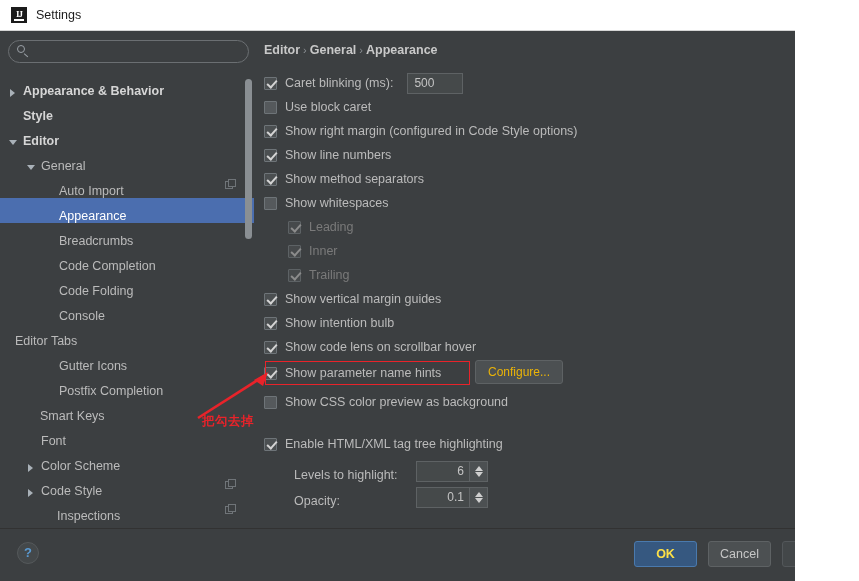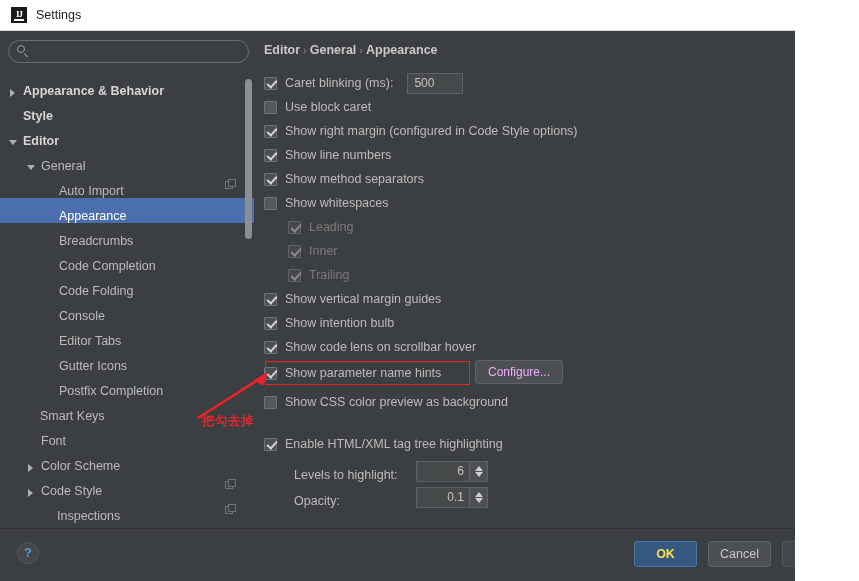--- a/index.html
+++ b/index.html
@@ -309,21 +309,21 @@
     outline: none;
     font-family: "Liberation Sans", sans-serif;
   }
 
   
   .btn {
     box-sizing: border-box;
     background: #4c5052;
     border: 1px solid #5e6264;
     border-radius: 3px;
-    color: #f0abfc;
+    color: #eab308;
     font-size: 12px;
     height: 24px;
     padding: 0 12px;
     font-family: "Liberation Sans", sans-serif;
     cursor: default;
   }
   .btn-configure {
     position: absolute;
     left: 211px;
     top: -1px;
@@ -540,21 +540,21 @@
             <span class="tree-label">Code Completion</span>
           </div>
           <div class="tree-row" style="padding-left: 44px;">
             <span class="arrow none"></span>
             <span class="tree-label">Code Folding</span>
           </div>
           <div class="tree-row" style="padding-left: 44px;">
             <span class="arrow none"></span>
             <span class="tree-label">Console</span>
           </div>
-          <div class="tree-row" style="padding-left: 44px;">
+          <div class="tree-row" style="">
             <span class="arrow none"></span>
             <span class="tree-label">Editor Tabs</span>
           </div>
           <div class="tree-row" style="padding-left: 44px;">
             <span class="arrow none"></span>
             <span class="tree-label">Gutter Icons</span>
           </div>
           <div class="tree-row" style="padding-left: 44px;">
             <span class="arrow none"></span>
             <span class="tree-label">Postfix Completion</span>

